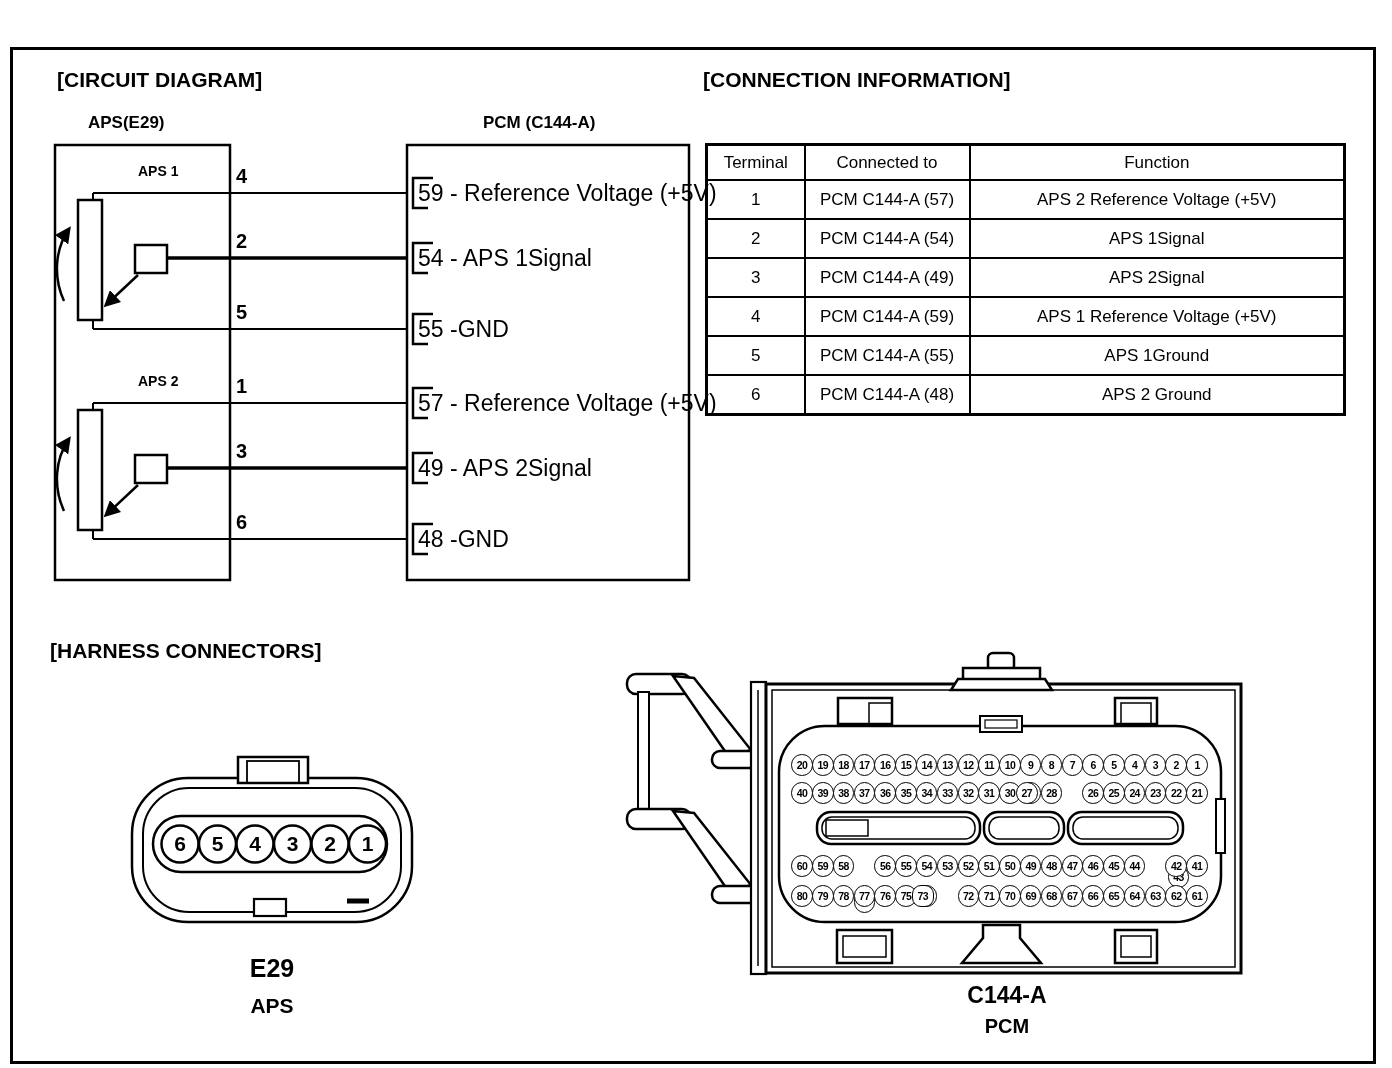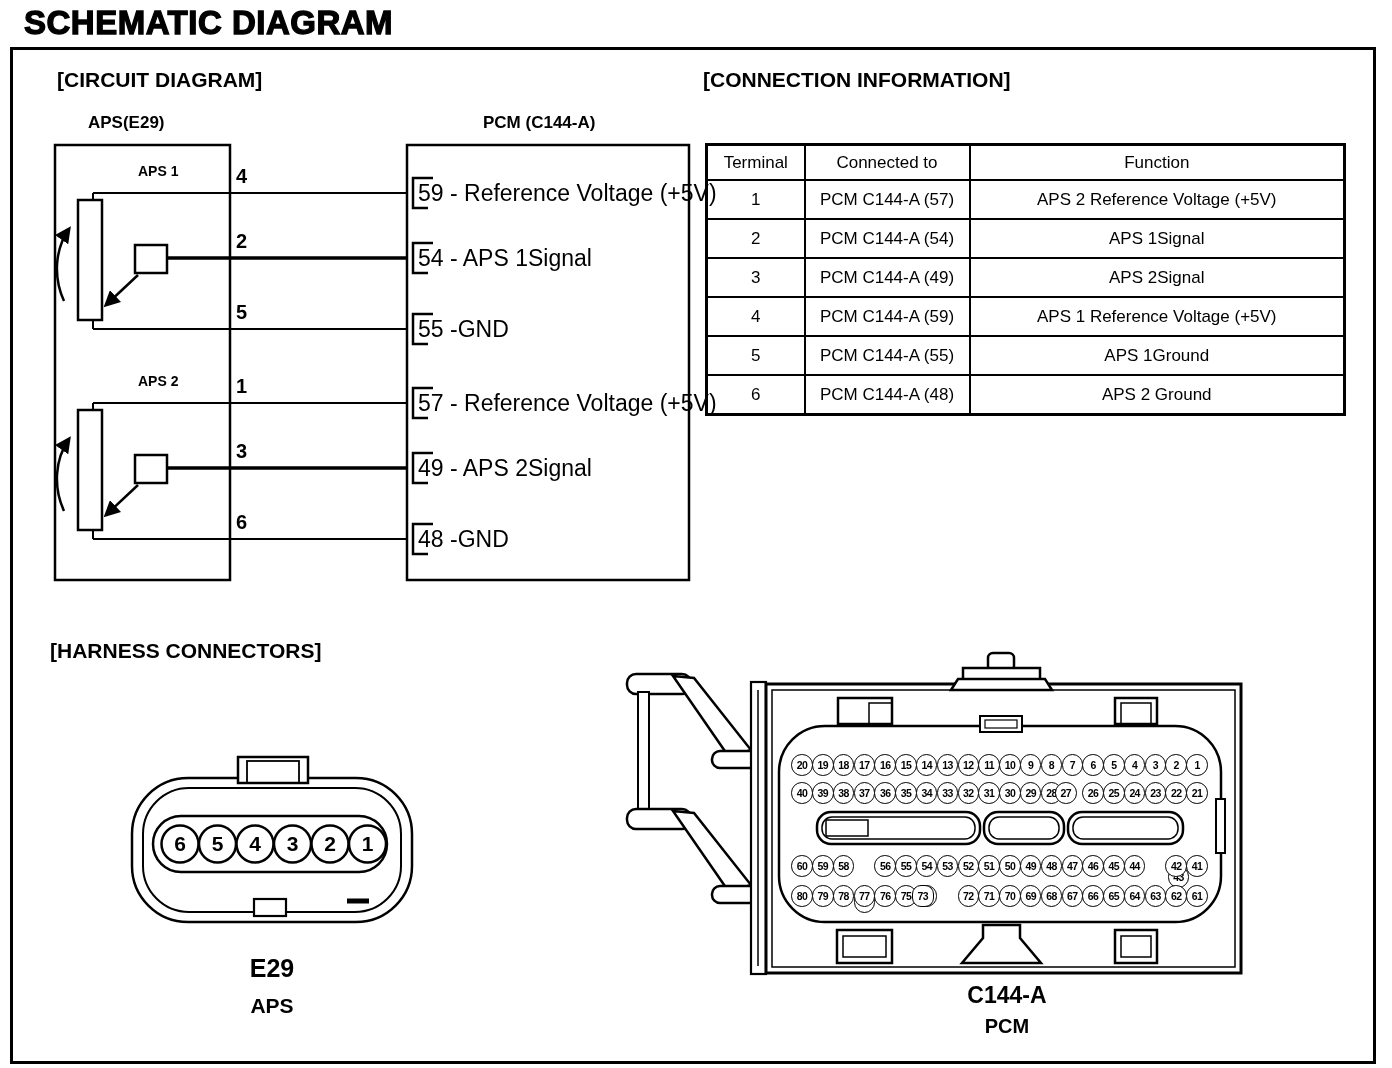--- a/index.html
+++ b/index.html
@@ -35,21 +35,20 @@
   .cap-e29-name{left:192px;top:994px;font-size:21px;}
   .cap-c144-code{left:927px;top:982px;font-size:23px;}
   .cap-c144-name{left:927px;top:1015px;font-size:20px;}
   svg{position:absolute;left:0;top:0;}
 </style>
 </head>
 <body>
 
 <div class="page">
 
-  <div class="abs title">SCHEMATIC DIAGRAM</div>
   <div class="abs frame"></div>
 
   <svg width="1392" height="1068" viewBox="0 0 1392 1068">
     <defs>
       <marker id="ah" viewBox="0 0 10 10" refX="8" refY="5" markerWidth="6.5" markerHeight="6.5" orient="auto">
         <path d="M0,0 L10,5 L0,10 z" fill="#000"></path>
       </marker>
     </defs>
 
     <g stroke="#000" fill="none" stroke-width="2">
@@ -251,21 +250,21 @@
       <div class="c144-pin" style="left: 853.618px; top: 782.25px;">37</div>
       <div class="c144-pin" style="left: 874.408px; top: 782.25px;">36</div>
       <div class="c144-pin" style="left: 895.197px; top: 782.25px;">35</div>
       <div class="c144-pin" style="left: 915.987px; top: 782.25px;">34</div>
       <div class="c144-pin" style="left: 936.776px; top: 782.25px;">33</div>
       <div class="c144-pin" style="left: 957.566px; top: 782.25px;">32</div>
       <div class="c144-pin" style="left: 978.355px; top: 782.25px;">31</div>
       <div class="c144-pin" style="left: 999.145px; top: 782.25px;">30</div>
       <div class="c144-pin" style="left: 1019.93px; top: 782.25px;">29</div>
       <div class="c144-pin" style="left: 1040.72px; top: 782.25px;">28</div>
-      <div class="c144-pin" style="left: 1055px; top: 782.25px;">27</div>
+      <div class="c144-pin" style="left: 1016px; top: 782.25px;">27</div>
       <div class="c144-pin" style="left: 1082.3px; top: 782.25px;">26</div>
       <div class="c144-pin" style="left: 1103.09px; top: 782.25px;">25</div>
       <div class="c144-pin" style="left: 1123.88px; top: 782.25px;">24</div>
       <div class="c144-pin" style="left: 1144.67px; top: 782.25px;">23</div>
       <div class="c144-pin" style="left: 1165.46px; top: 782.25px;">22</div>
       <div class="c144-pin" style="left: 1186.25px; top: 782.25px;">21</div>
       <div class="c144-pin" style="left: 791.25px; top: 855.25px;">60</div>
       <div class="c144-pin" style="left: 812.039px; top: 855.25px;">59</div>
       <div class="c144-pin" style="left: 832.829px; top: 855.25px;">58</div>
       <div class="c144-pin" style="left: 853.618px; top: 891px;">57</div>

